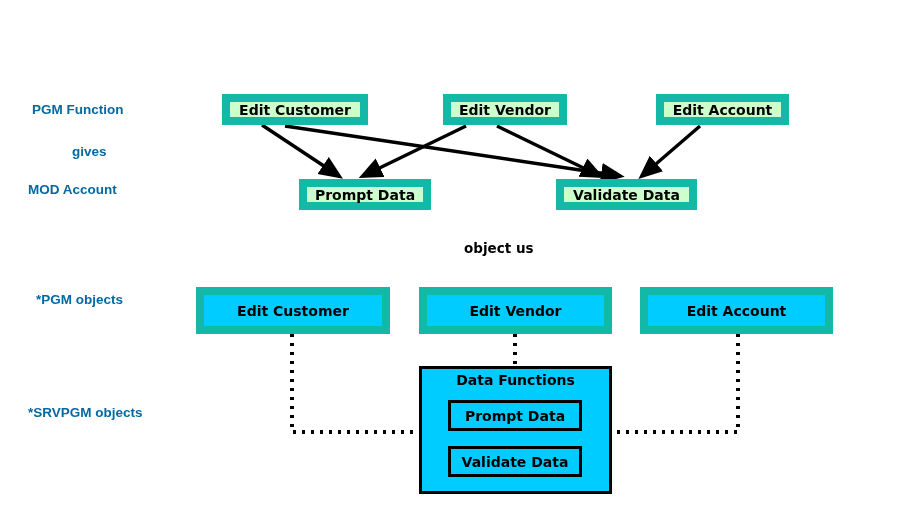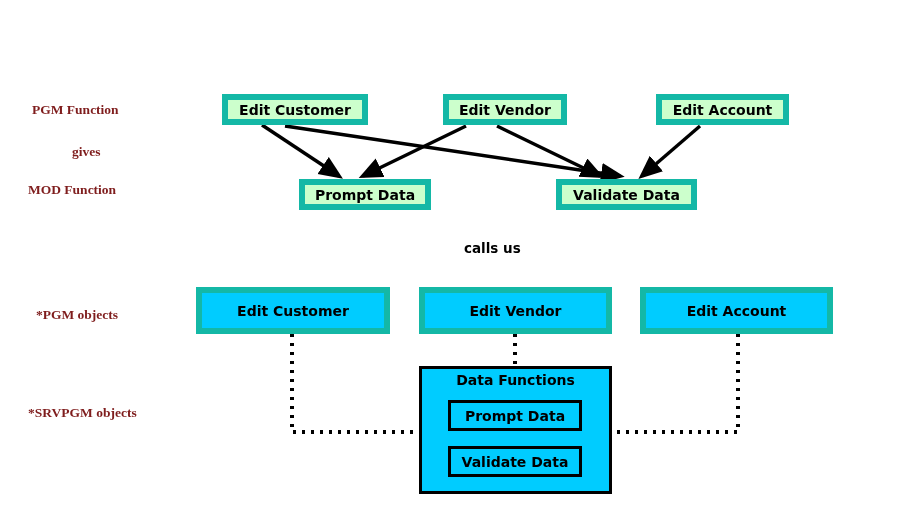--- a/index.html
+++ b/index.html
@@ -17,36 +17,36 @@
   #canvas {
     position: absolute;
     left: 0; top: 0;
     width: 910px;
     height: 511px;
   }
   .side-label {
     position: absolute;
     font-weight: bold;
     font-size: 13.5px;
-    color: #7f1d1d;
+    color: #0369a1;
     white-space: nowrap;
-    font-family: Liberation Serif, serif;
+    font-family: Liberation Sans, sans-serif;
   }
   .mid-label {
     position: absolute;
     font-weight: bold;
     font-size: 13.5px;
     color: #000000;
     white-space: nowrap;
     font-family: "DejaVu Sans", sans-serif;
   }
   .node {
     position: absolute;
     box-sizing: border-box;
-    border: 6px solid #14b8a6;
+    border: 8px solid #14b8a6;
     display: flex;
     align-items: center;
     justify-content: center;
     font-weight: bold;
     color: #000000;
     white-space: nowrap;
   }
   .node-green {
     background: #ccffcc;
     font-size: 14px;
@@ -97,32 +97,32 @@
 
   <g id="dotted-layer">
     <path fill="none" stroke="#000000" stroke-width="4" stroke-dasharray="3 6" stroke-linecap="butt" d="M 292 334 L 292 432 L 419 432"></path>
     <path fill="none" stroke="#000000" stroke-width="4" stroke-dasharray="3 6" stroke-linecap="butt" d="M 515 334 L 515 366"></path>
     <path fill="none" stroke="#000000" stroke-width="4" stroke-dasharray="3 6" stroke-linecap="butt" d="M 738 334 L 738 432 L 612 432"></path>
   </g>
 </svg>
 
 <div class="side-label" style="left: 32px; top: 102px;">PGM Function</div>
 <div class="side-label" style="left: 72px; top: 144px;">gives</div>
-<div class="side-label" style="left: 28px; top: 182px;">MOD Function</div>
+<div class="side-label" style="left: 28px; top: 182px;">MOD Account</div>
 
 <div class="node node-green" style="left: 222px; top: 94px; width: 146px; height: 31px;">Edit Customer</div>
 <div class="node node-green" style="left: 443px; top: 94px; width: 124px; height: 31px;">Edit Vendor</div>
 <div class="node node-green" style="left: 656px; top: 94px; width: 133px; height: 31px;">Edit Account</div>
 
 <div class="node node-green" style="left: 299px; top: 179px; width: 132px; height: 31px;">Prompt Data</div>
 <div class="node node-green" style="left: 556px; top: 179px; width: 141px; height: 31px;">Validate Data</div>
 
-<div class="mid-label" style="left: 464px; top: 240px;">calls us</div>
+<div class="mid-label" style="left: 464px; top: 240px;">object us</div>
 
-<div class="side-label" style="left: 36px; top: 307px;">*PGM objects</div>
+<div class="side-label" style="left: 36px; top: 292px;">*PGM objects</div>
 <div class="side-label" style="left: 28px; top: 405px;">*SRVPGM objects</div>
 
 <div class="node node-cyan" style="left: 196px; top: 287px; width: 194px; height: 47px;">Edit Customer</div>
 <div class="node node-cyan" style="left: 419px; top: 287px; width: 193px; height: 47px;">Edit Vendor</div>
 <div class="node node-cyan" style="left: 640px; top: 287px; width: 193px; height: 47px;">Edit Account</div>
 
 <div class="group-box" style="left: 419px; top: 366px; width: 193px; height: 128px;"></div>
 <div class="group-title" style="left: 419px; width: 193px; top: 372px; right: auto;">Data Functions</div>
 <div class="node node-inner" style="left: 448px; top: 400px; width: 134px; height: 31px;">Prompt Data</div>
 <div class="node node-inner" style="left: 448px; top: 446px; width: 134px; height: 31px;">Validate Data</div>

